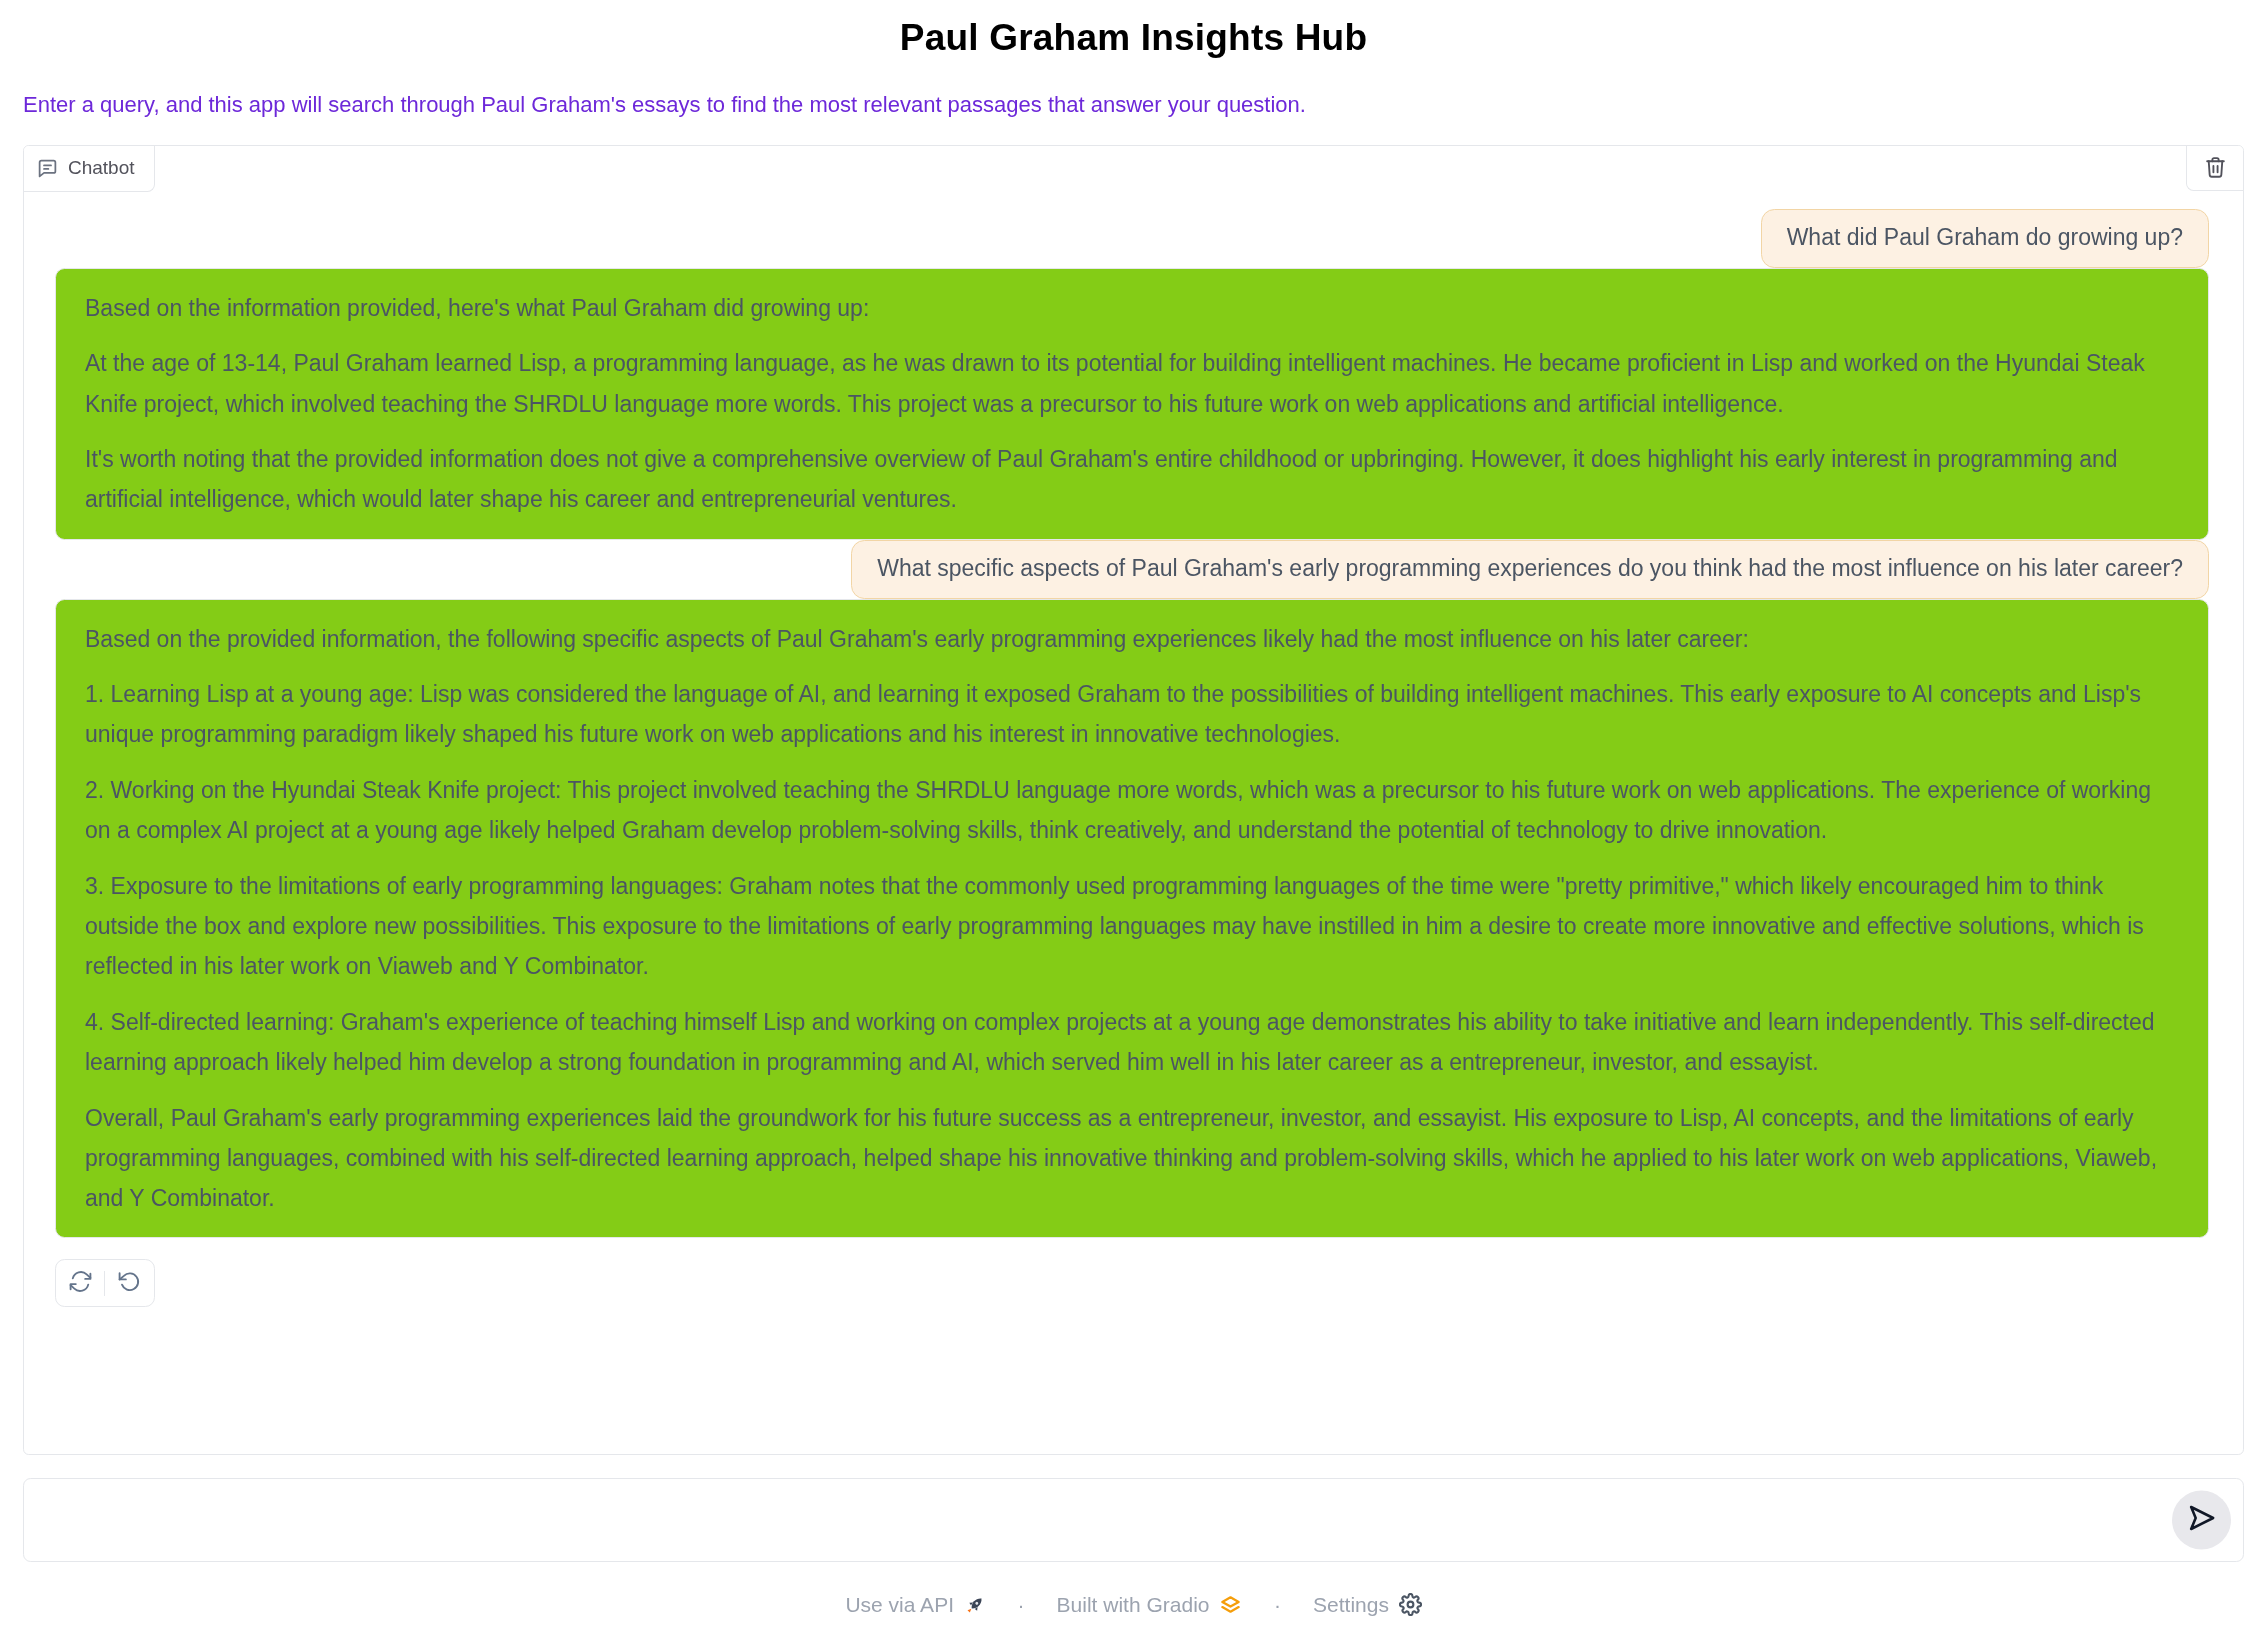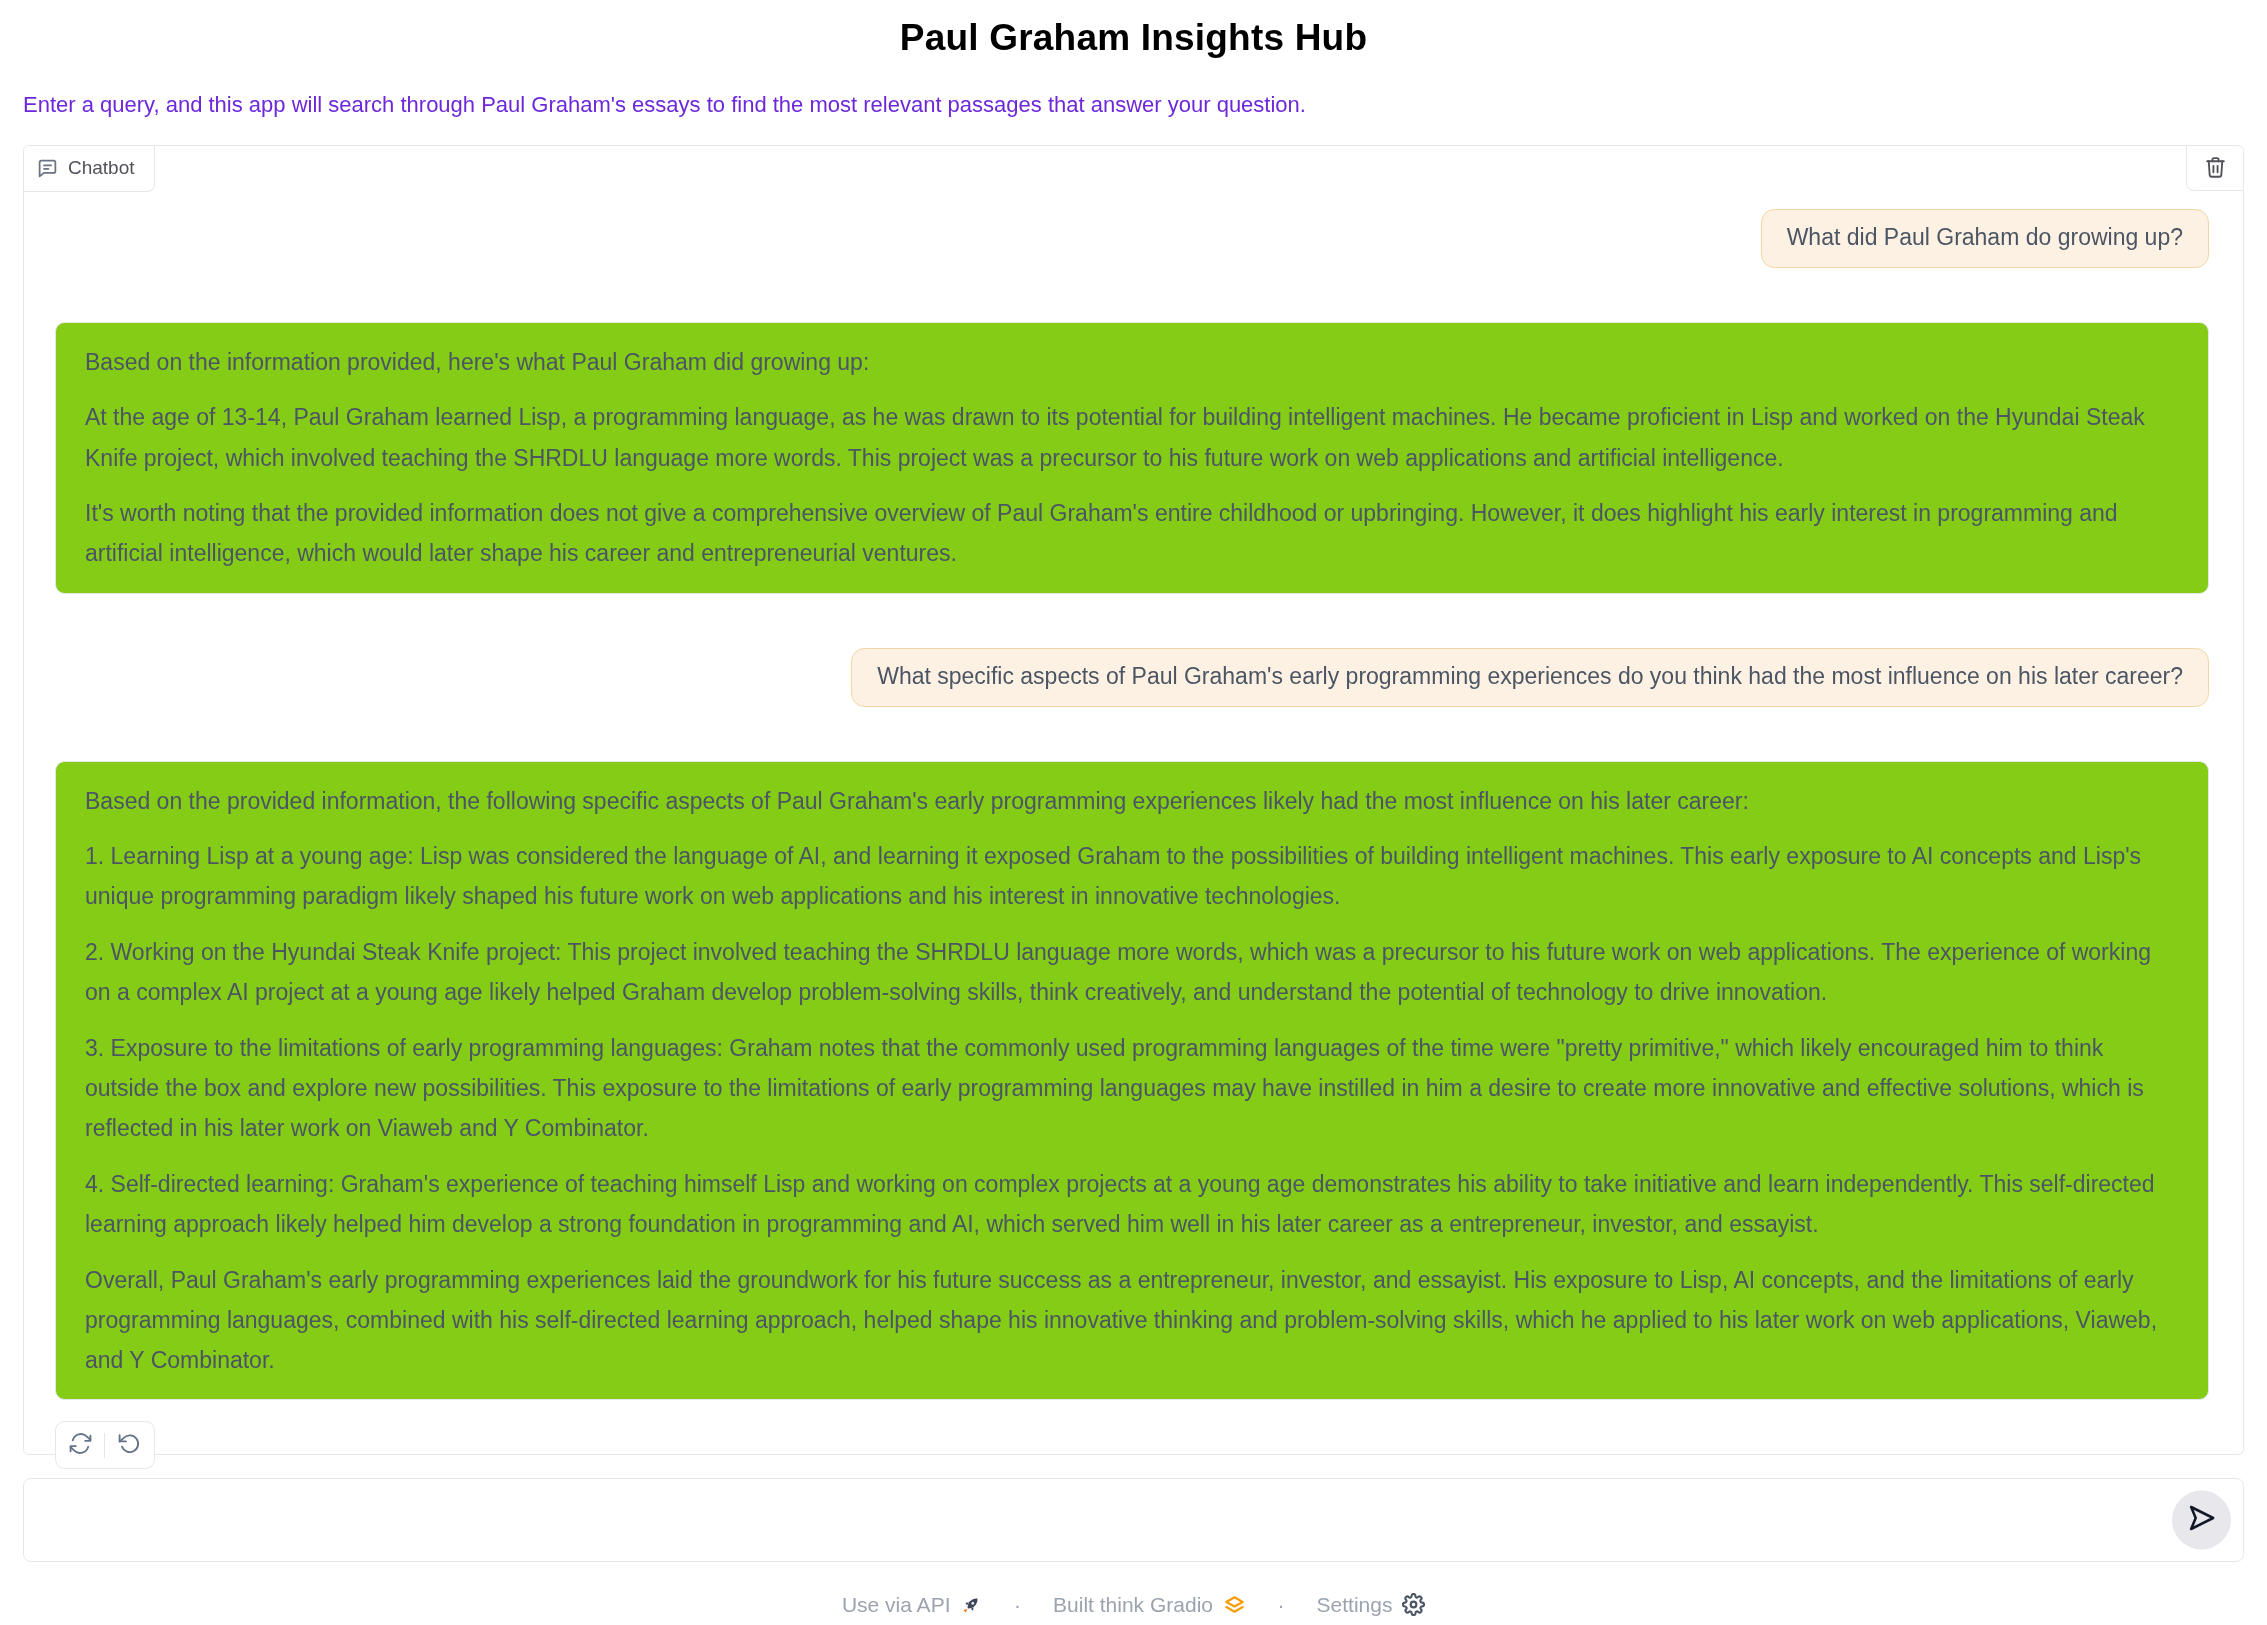--- a/index.html
+++ b/index.html
@@ -38,21 +38,21 @@
   .trash-btn {
     position: absolute; top: 0; right: 0; z-index: 2;
     background: #fff; border: none; cursor: pointer;
     border-left: 1px solid #e5e7eb; border-bottom: 1px solid #e5e7eb;
     border-radius: 0 4.8px 0 7.6px; padding: 9.6px 15.3px;
   }
   .trash-btn svg { display: block; }
 
   .messages {
     padding: 63px 34px 0 31px;
-    display: flex; flex-direction: column; gap: 54px;
+    display: flex; flex-direction: column; 
   }
   .msg-row { display: flex; }
   .msg-row.user { justify-content: flex-end; }
   .bubble {
     font-size: 23px; line-height: 1.75; color: #4b5563;
   }
   .bubble p + p { margin-top: 15.3px; }
   .bubble.user {
     background: #fdf1e3; border: 1px solid #f2d5a5;
     border-radius: 13.4px; padding: 9.6px 25px; max-width: 92%;
@@ -212,21 +212,21 @@
             <circle cx="12" cy="9.2" r="1.6" fill="#e5e7eb"></circle>
             <path d="M8.6 11.5l-2.6 3.2 3 .6z" fill="#3b4556"></path>
             <path d="M15.4 11.5l2.6 3.2-3 .6z" fill="#3b4556"></path>
             <path d="M12 17.6l1.8 4.2h-3.6z" fill="#f97316"></path>
           </g>
         </svg>
       </span>
     </span>
     <span class="dot">·</span>
     <span class="f-item">
-      <span>Built think Gradio</span>
+      <span>Built with Gradio</span>
       <span>
         <svg width="23" height="23" viewBox="0 0 24 24" fill="none" stroke="#f59e0b" stroke-width="2.4" stroke-linejoin="round" stroke-linecap="round">
           <path d="M12 4.5l8.5 4.8L12 14.1 3.5 9.3z"></path>
           <path d="M3.5 14.7l8.5 4.8 8.5-4.8"></path>
         </svg>
       </span>
     </span>
     <span class="dot">·</span>
     <span class="f-item">
       <span>Settings</span>

